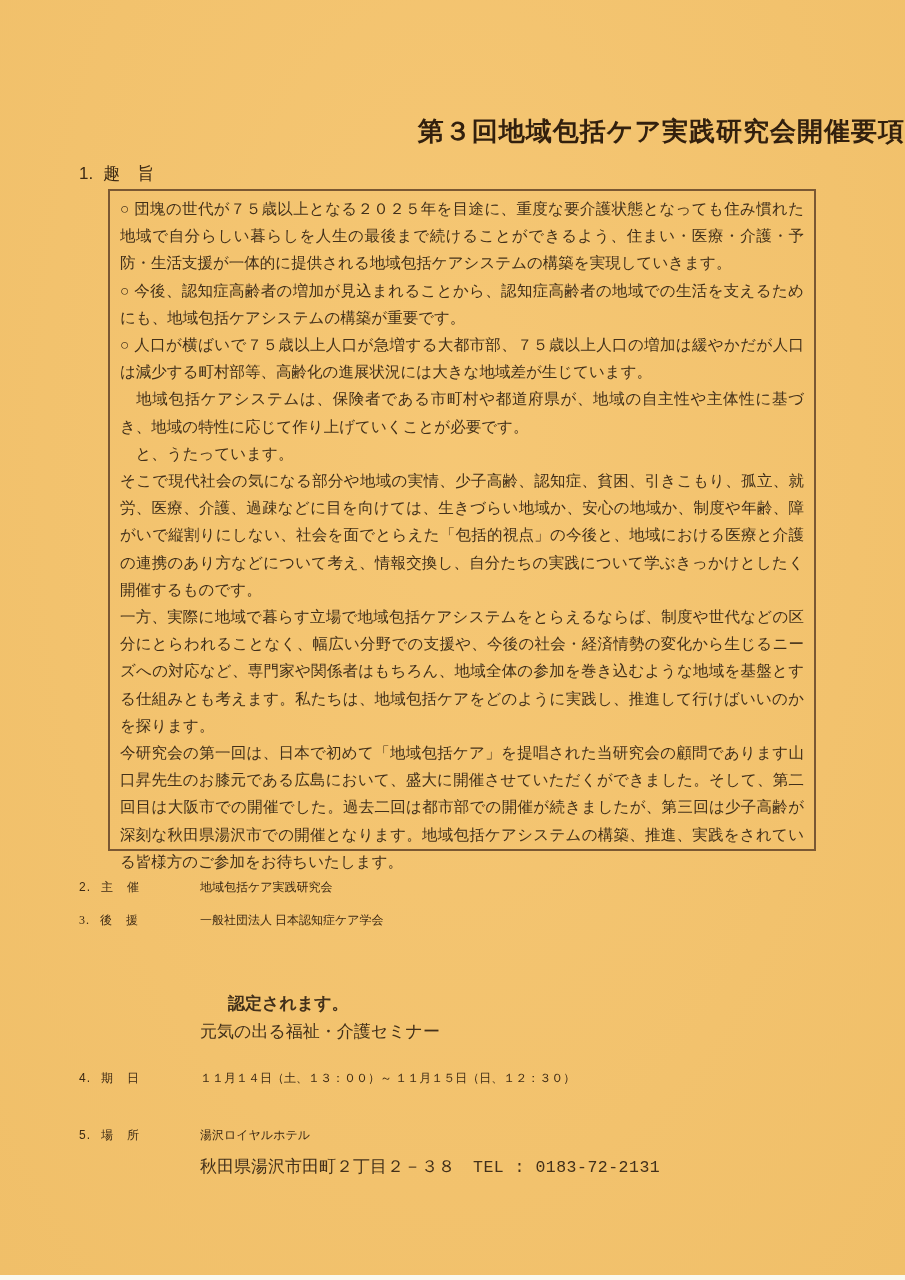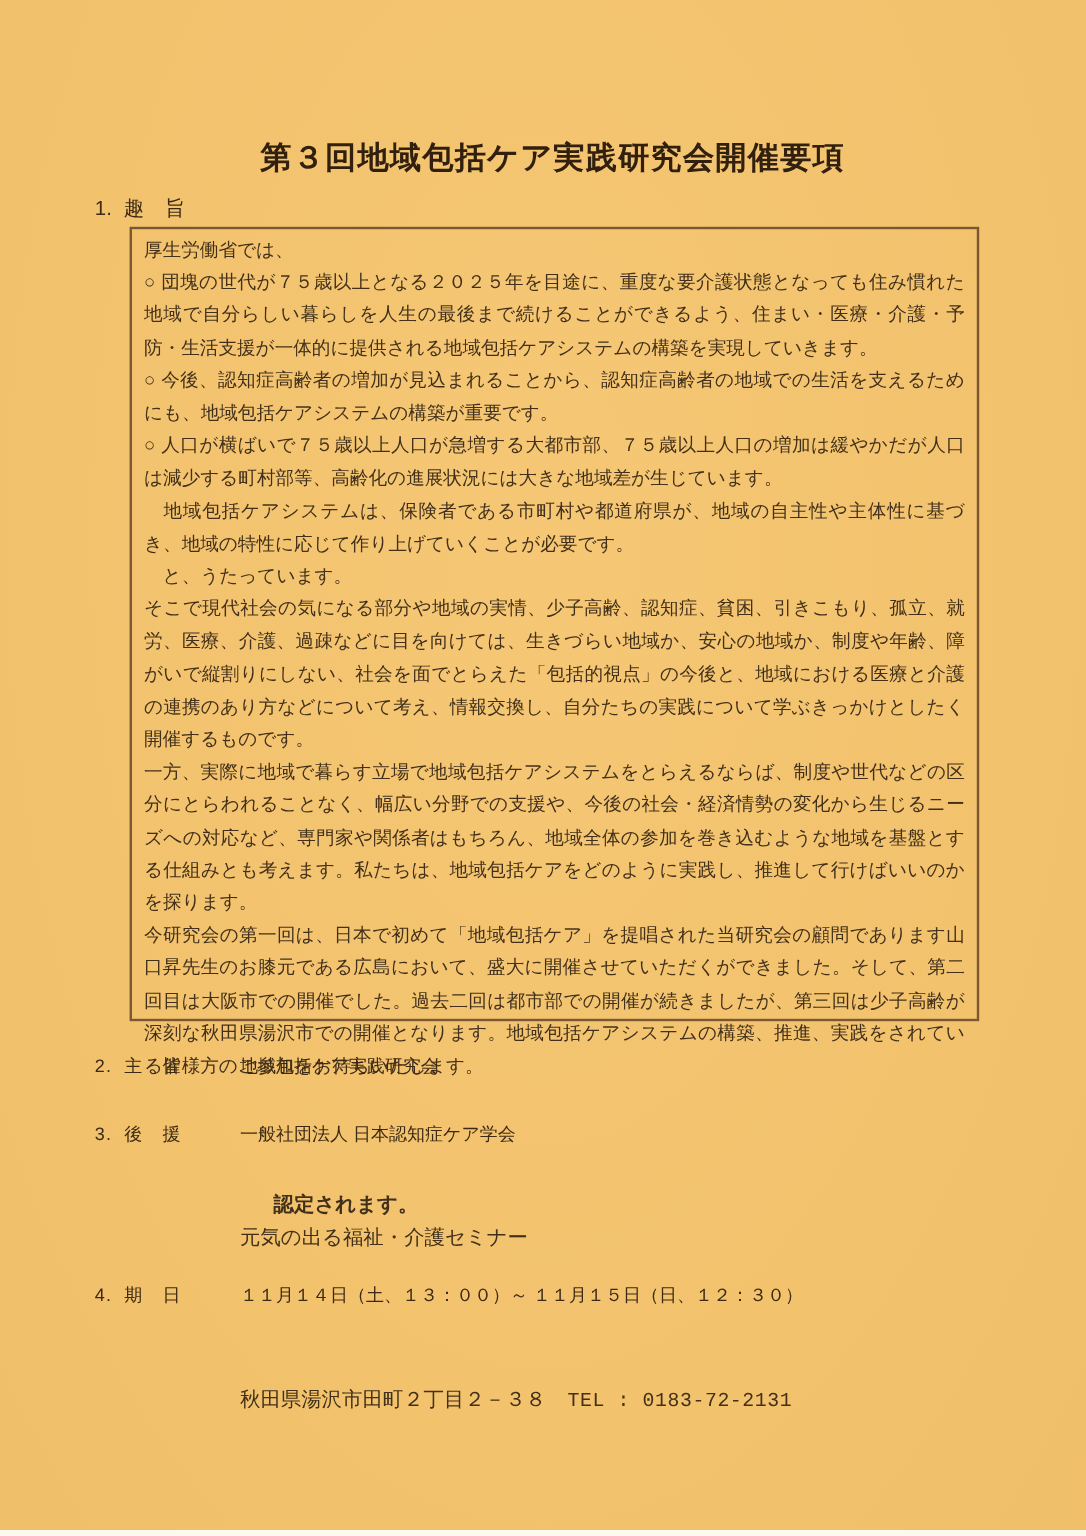--- a/index.html
+++ b/index.html
@@ -9,21 +9,21 @@
     margin:0 auto;
     background:
       radial-gradient(ellipse at 50% 35%, rgba(255,255,255,0.05) 0%, rgba(120,70,0,0.04) 100%),
       #f5c46d;
     color:#3d2a14;
     font-family:"Liberation Sans","DejaVu Sans",sans-serif;
     overflow:hidden;
   }
   .title {
     position:absolute; top:114px; left:16px; right:0;
-    text-align:center;
+    text-align:right;
     font-size:26px; font-weight:bold;
     letter-spacing:1px;
     color:#32200e;
   }
   .sec1-heading {
     position:absolute; left:79px; top:162px;
     font-size:17px; color:#3d2a14;
   }
   .sec1-heading .num { margin-right:10px; }
   .purpose-box {
@@ -33,21 +33,21 @@
     padding:4px 10px 8px 10px;
     background:transparent;
   }
   .purpose-box p {
     margin:0;
     font-size:15.5px;
     line-height:27.2px;
     text-align:justify;
     color:#42301a;
   }
-  .row { position:absolute; left:79px; font-size:15px; white-space:nowrap; }
+  .row { position:absolute; left:79px; font-size:12px; white-space:nowrap; }
   .row .heading { display:inline-block; width:121px; letter-spacing:1px; }
   .row .heading .num { margin-right:10px; }
   .subline { position:absolute; font-size:17px; white-space:nowrap; color:#42301a; }
   .tel {
     font-family:Liberation Mono, monospace;
     font-size:16.5px;
     margin-left:18px;
     letter-spacing:0.5px;
   }
   .scan-edge {
@@ -60,44 +60,46 @@
 
 <div class="page">
 
   <div class="title">第３回地域包括ケア実践研究会開催要項</div>
 
   <div class="sec1-heading">
     <span class="num">1.</span><span>趣　旨</span>
   </div>
 
   <div class="purpose-box">
-    <p>厚生労働省では、</p>
     <p>○ 団塊の世代が７５歳以上となる２０２５年を目途に、重度な要介護状態となっても住み慣れた地域で自分らしい暮らしを人生の最後まで続けることができるよう、住まい・医療・介護・予防・生活支援が一体的に提供される地域包括ケアシステムの構築を実現していきます。</p>
     <p>○ 今後、認知症高齢者の増加が見込まれることから、認知症高齢者の地域での生活を支えるためにも、地域包括ケアシステムの構築が重要です。</p>
     <p>○ 人口が横ばいで７５歳以上人口が急増する大都市部、７５歳以上人口の増加は緩やかだが人口は減少する町村部等、高齢化の進展状況には大きな地域差が生じています。</p>
     <p>　地域包括ケアシステムは、保険者である市町村や都道府県が、地域の自主性や主体性に基づき、地域の特性に応じて作り上げていくことが必要です。</p>
     <p>　と、うたっています。</p>
     <p>そこで現代社会の気になる部分や地域の実情、少子高齢、認知症、貧困、引きこもり、孤立、就労、医療、介護、過疎などに目を向けては、生きづらい地域か、安心の地域か、制度や年齢、障がいで縦割りにしない、社会を面でとらえた「包括的視点」の今後と、地域における医療と介護の連携のあり方などについて考え、情報交換し、自分たちの実践について学ぶきっかけとしたく開催するものです。</p>
     <p>一方、実際に地域で暮らす立場で地域包括ケアシステムをとらえるならば、制度や世代などの区分にとらわれることなく、幅広い分野での支援や、今後の社会・経済情勢の変化から生じるニーズへの対応など、専門家や関係者はもちろん、地域全体の参加を巻き込むような地域を基盤とする仕組みとも考えます。私たちは、地域包括ケアをどのように実践し、推進して行けばいいのかを探ります。</p>
     <p>今研究会の第一回は、日本で初めて「地域包括ケア」を提唱された当研究会の顧問であります山口昇先生のお膝元である広島において、盛大に開催させていただくができました。そして、第二回目は大阪市での開催でした。過去二回は都市部での開催が続きましたが、第三回は少子高齢が深刻な秋田県湯沢市での開催となります。地域包括ケアシステムの構築、推進、実践をされている皆様方のご参加をお待ちいたします。</p>
   </div>
 
   <div class="row" style="top:879px;">
     <span class="heading"><span class="num">2.</span><span>主　催</span></span><span>地域包括ケア実践研究会</span>
   </div>
 
-  <div class="row" style="top:936px;">
+  <div class="row" style="top:912px;font-family:Liberation Serif, serif;">
     <span class="heading"><span class="num">3.</span><span>後　援</span></span><span>一般社団法人 日本認知症ケア学会</span>
   </div>
   <div class="subline" style="left:228px; top:992px;font-weight:bold;">認定されます。</div>
   <div class="subline" style="left:200px; top:1020px;">元気の出る福祉・介護セミナー</div>
 
   <div class="row" style="top:1070px;">
     <span class="heading"><span class="num">4.</span><span>期　日</span></span><span>１１月１４日（土、１３：００）～ １１月１５日（日、１２：３０）</span>
   </div>
 
+  <div class="row" style="top:1127px;">
+    <span class="heading"><span class="num">5.</span><span>場　所</span></span><span>湯沢ロイヤルホテル</span>
+  </div>
   <div class="subline" style="left:200px; top:1155px;">
     <span>秋田県湯沢市田町２丁目２－３８</span><span class="tel">TEL : 0183-72-2131</span>
   </div>
 
   <div class="scan-edge"></div>
 
 </div>
 
 </body></html>

